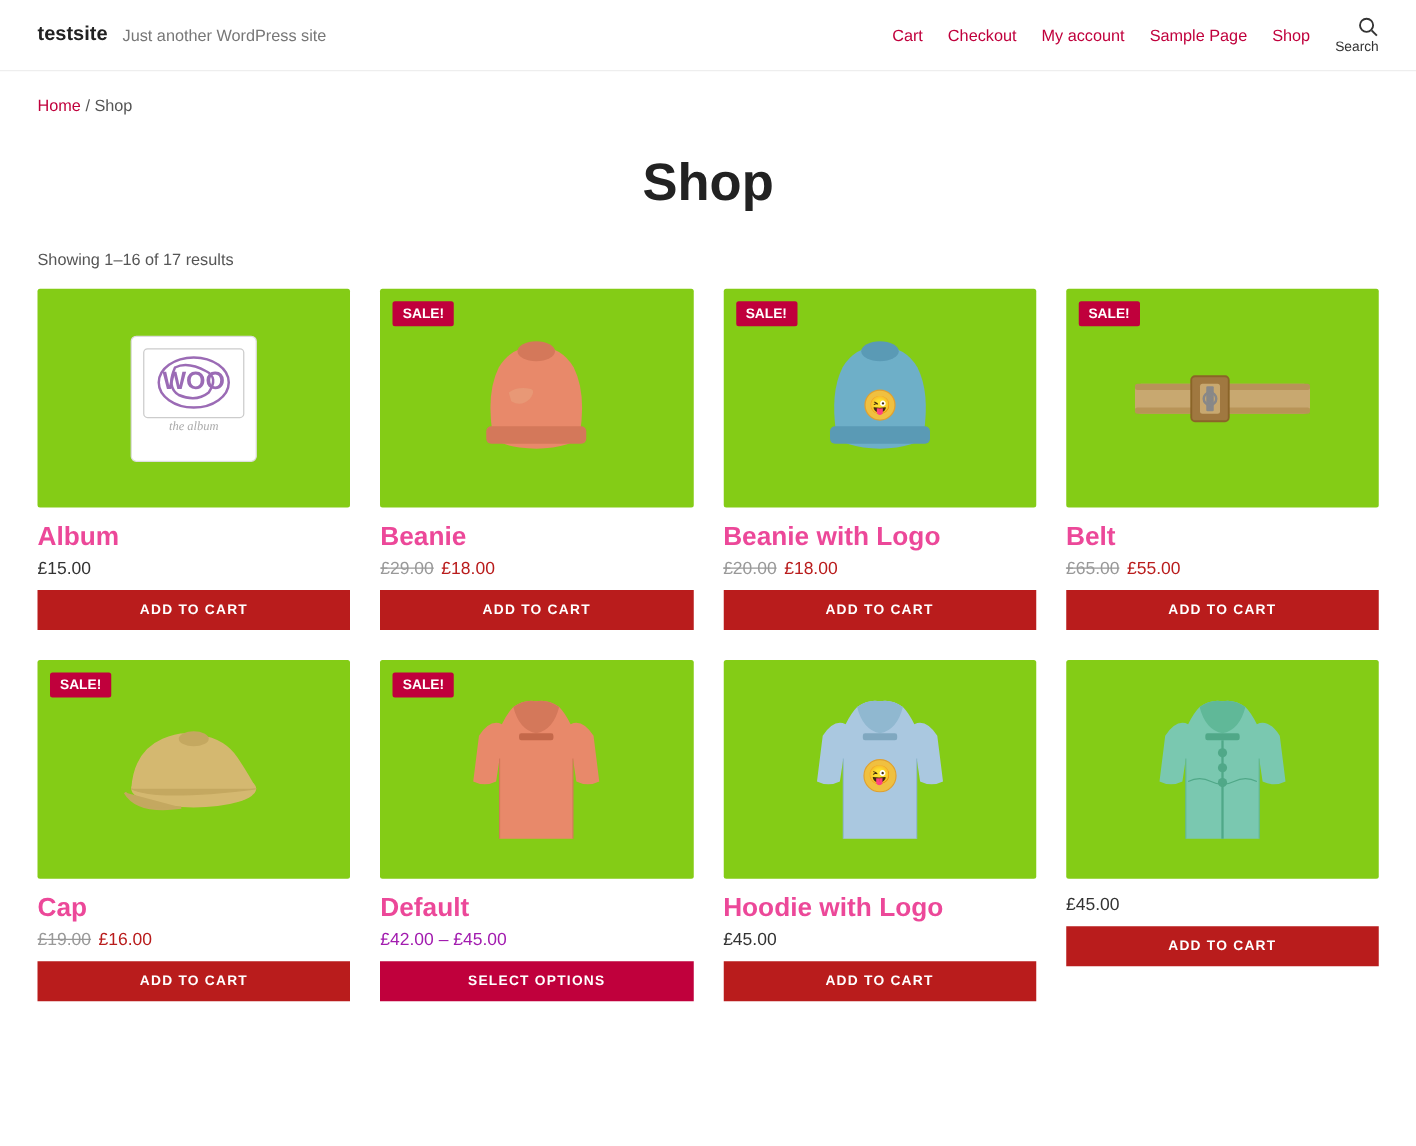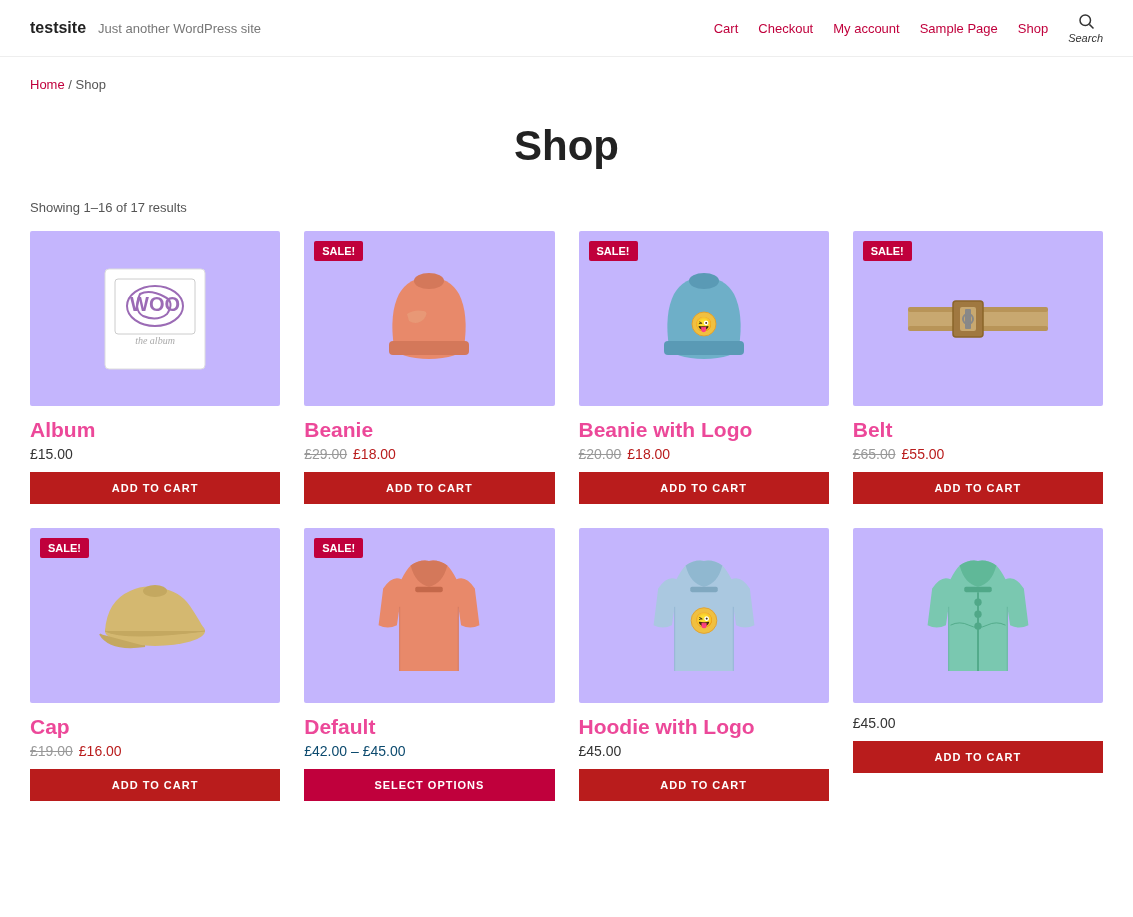--- a/index.html
+++ b/index.html
@@ -5,47 +5,47 @@
     * { box-sizing: border-box; margin: 0; padding: 0; }
     body { font-family: -apple-system, BlinkMacSystemFont, 'Segoe UI', Helvetica, Arial, sans-serif; font-size: 14px; color: #333; background: #fff; }
 
     
     .header { display: flex; align-items: center; justify-content: space-between; padding: 12px 30px; border-bottom: 1px solid #eee; gap: 31px; }
     .header-left { display: flex; align-items: center; gap: 12px; }
     .site-title { font-weight: 700; font-size: 16px; color: #222; }
     .site-tagline { font-size: 13px; color: #777; }
     .header-nav { display: flex; align-items: center; gap: 20px; }
     .header-nav a { color: #c0003c; text-decoration: none; font-size: 13px; }
-    .search-btn { display: flex; flex-direction: column; align-items: center; cursor: pointer; color: #333; font-size: 11px; gap: 2px; font-style: italic; }
+    .search-btn { display: flex; flex-direction: column; align-items: flex-end; cursor: pointer; color: #333; font-size: 11px; gap: 2px; }
     .search-icon-svg { width: 18px; height: 18px; }
 
     
     .breadcrumb { padding: 20px 30px 10px; font-size: 13px; color: #555; }
     .breadcrumb a { color: #c0003c; text-decoration: none; }
 
     
     .page-title { text-align: center; font-size: 42px; font-weight: 900; color: #222; padding: 20px 0 30px; }
 
     
     .shop-toolbar { display: flex; justify-content: space-between; align-items: center; padding: 0 30px 16px; }
     .results-count { font-size: 13px; color: #555; }
     .sort-select { border: 1px solid #ccc; padding: 6px 28px 6px 10px; font-size: 13px; color: #333; background: #fff; appearance: auto; cursor: pointer; }
 
     
     .product-grid { display: grid; grid-template-columns: repeat(4, 1fr); gap: 24px; padding: 0 30px 40px; }
     .product-card { background: #fff; position: relative; }
-    .product-image-wrap { background: #c4b5fd; border-radius: 2px; overflow: hidden; display: flex; align-items: center; justify-content: center; height: 175px; margin-bottom: 12px; position: relative; }
+    .product-image-wrap { background: #84cc16; border-radius: 2px; overflow: hidden; display: flex; align-items: center; justify-content: center; height: 175px; margin-bottom: 12px; position: relative; }
     .sale-badge { position: absolute; top: 10px; left: 10px; background: #c0003c; color: #fff; font-size: 11px; font-weight: 700; padding: 4px 8px; z-index: 1; border-radius: 2px; }
     .product-image-canvas { width: 100%; height: 100%; display: flex; align-items: center; justify-content: center; }
     .product-name { font-size: 21px; font-weight: 600; color: #ec4899; margin-bottom: 4px; }
     .product-price { font-size: 14px; color: #333; margin-bottom: 10px; }
     .price-original { text-decoration: line-through; color: #999; margin-right: 6px; }
     .price-sale { color: #b91c1c; }
     .price-single { color: #333; }
-    .price-range { color: #0c4a6e; text-align: center; }
+    .price-range { color: #a21caf; text-align: center; }
     .add-to-cart-btn { background: #b91c1c; color: #fff; border: none; padding: 10px 16px; font-size: 11px; font-weight: 700; letter-spacing: 1px; cursor: pointer; text-transform: uppercase; width: 100%; }
     .select-options-btn { background: #c0003c; color: #fff; border: none; padding: 10px 16px; font-size: 11px; font-weight: 700; letter-spacing: 1px; cursor: pointer; text-transform: uppercase; width: 100%; }
   </style>
 </head>
 <body>
 
 <header class="header">
   <div class="header-left">
     <span class="site-title">testsite</span>
     <span class="site-tagline">Just another WordPress site</span>

